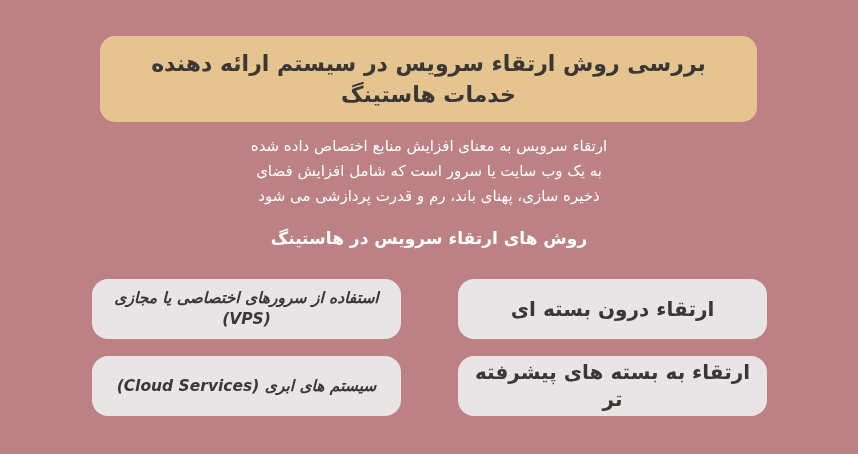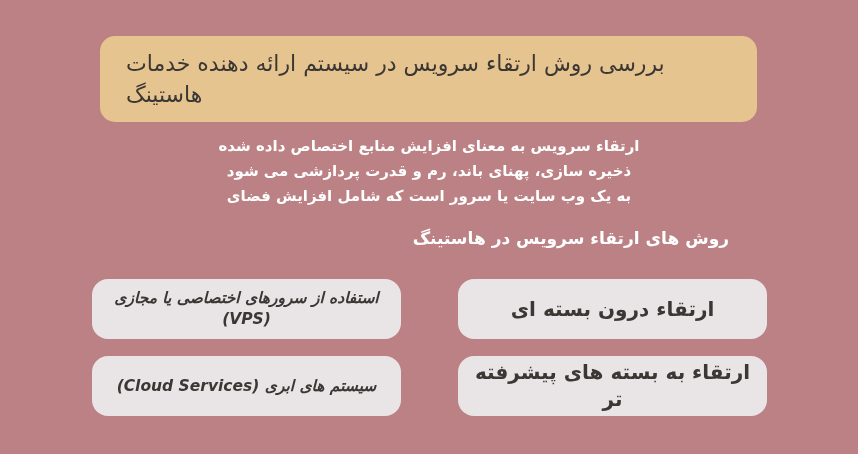--- a/index.html
+++ b/index.html
@@ -33,52 +33,53 @@
     background: #e6c48f;
     border-radius: 15px;
     display: flex;
     align-items: center;
     justify-content: center;
     padding: 0 26px;
   }
 
   #title-text {
     font-size: 22px;
-    font-weight: normal;
+    font-weight: bold;
     color: #3a3734;
     line-height: 1.42;
-    text-align: left;
+    text-align: center;
     direction: rtl;
     letter-spacing: 0px;
   }
 
   
   #intro-paragraph {
     position: absolute;
     left: 129px;
     top: 134px;
     width: 600px;
     text-align: center;
     direction: rtl;
   }
 
   #intro-paragraph .pline {
     font-size: 15px;
-    font-weight: bold;
+    font-weight: normal;
     color: #ffffff;
     line-height: 1.65;
     white-space: nowrap;
   }
 
   
   #section-heading {
     position: absolute;
     left: 129px;
     top: 228px;
     width: 600px;
+    text-align: center;
     direction: rtl;
     font-size: 17px;
     font-weight: bold;
     color: #ffffff;
     white-space: nowrap;
   }
 
   
   #methods-grid {
     position: absolute;
@@ -118,22 +119,22 @@
 <body>
 
 <div id="slide">
 
   <div id="title-banner">
     <div id="title-text">بررسی روش ارتقاء سرویس در سیستم ارائه دهنده خدمات هاستینگ</div>
   </div>
 
   <div id="intro-paragraph">
     <div class="pline">ارتقاء سرویس به معنای افزایش منابع اختصاص داده شده</div>
+    <div class="pline">به یک وب سایت یا سرور است که شامل افزایش فضای</div>
     <div class="pline">ذخیره سازی، پهنای باند، رم و قدرت پردازشی می شود</div>
-    <div class="pline">به یک وب سایت یا سرور است که شامل افزایش فضای</div>
   </div>
 
   <div id="section-heading">روش های ارتقاء سرویس در هاستینگ</div>
 
   <div id="methods-grid">
 
     <div class="method-card">
       <span class="card-text">ارتقاء درون بسته ای</span>
     </div>
 

